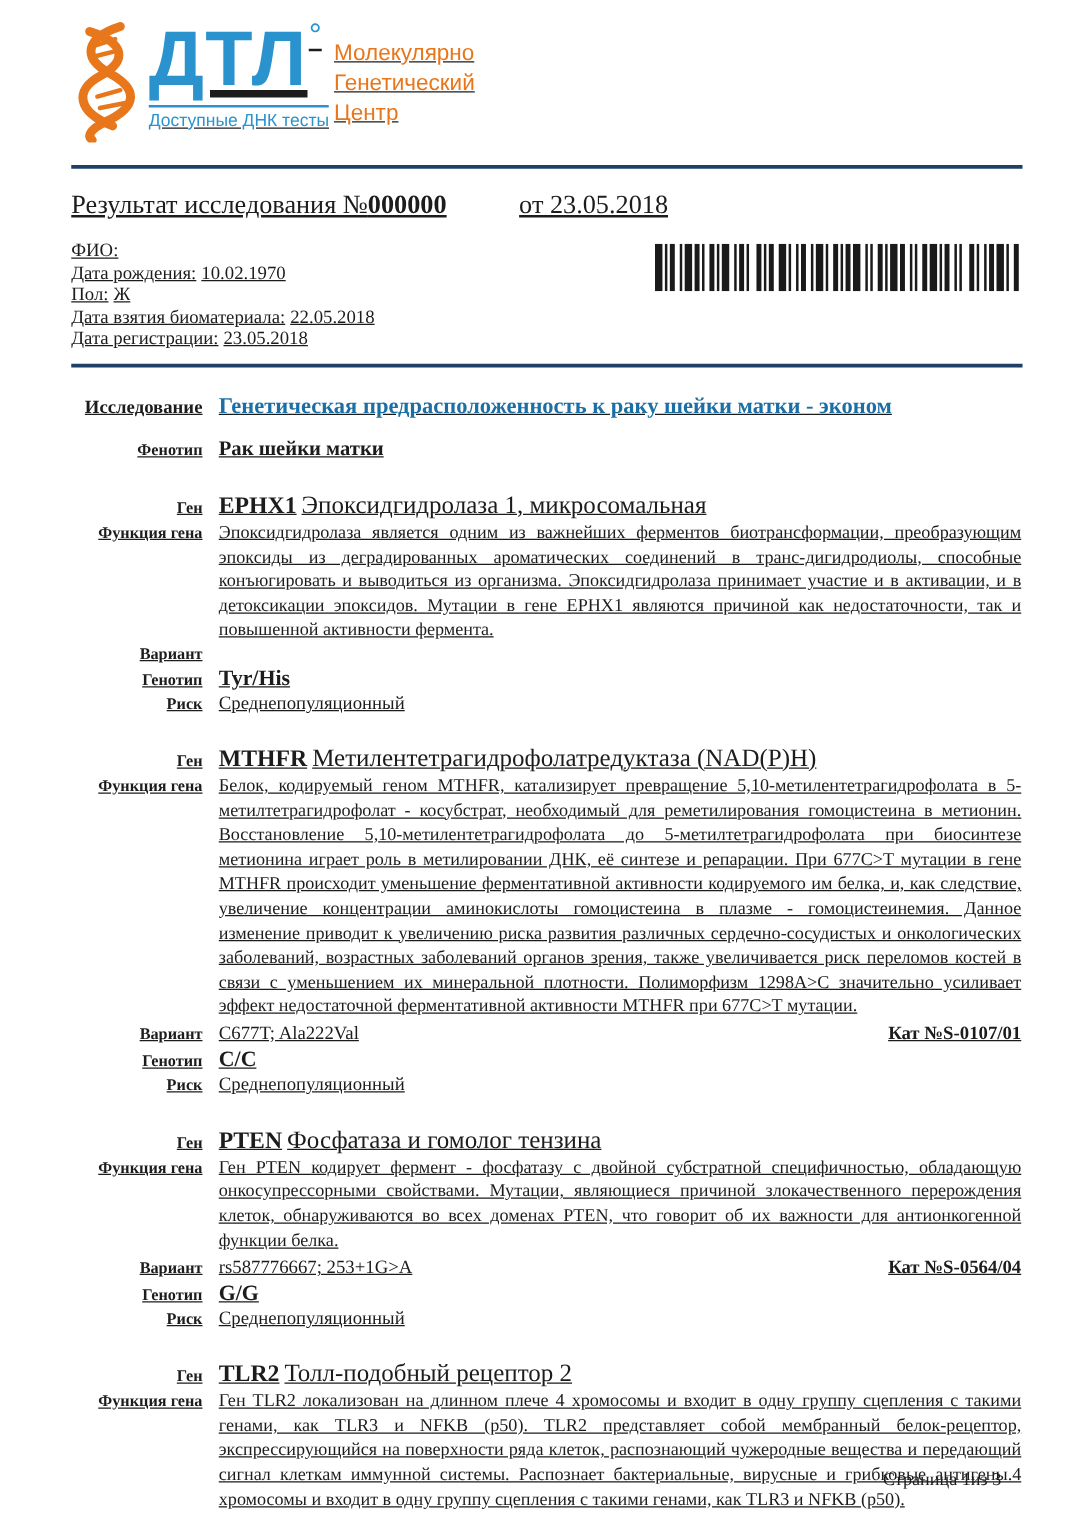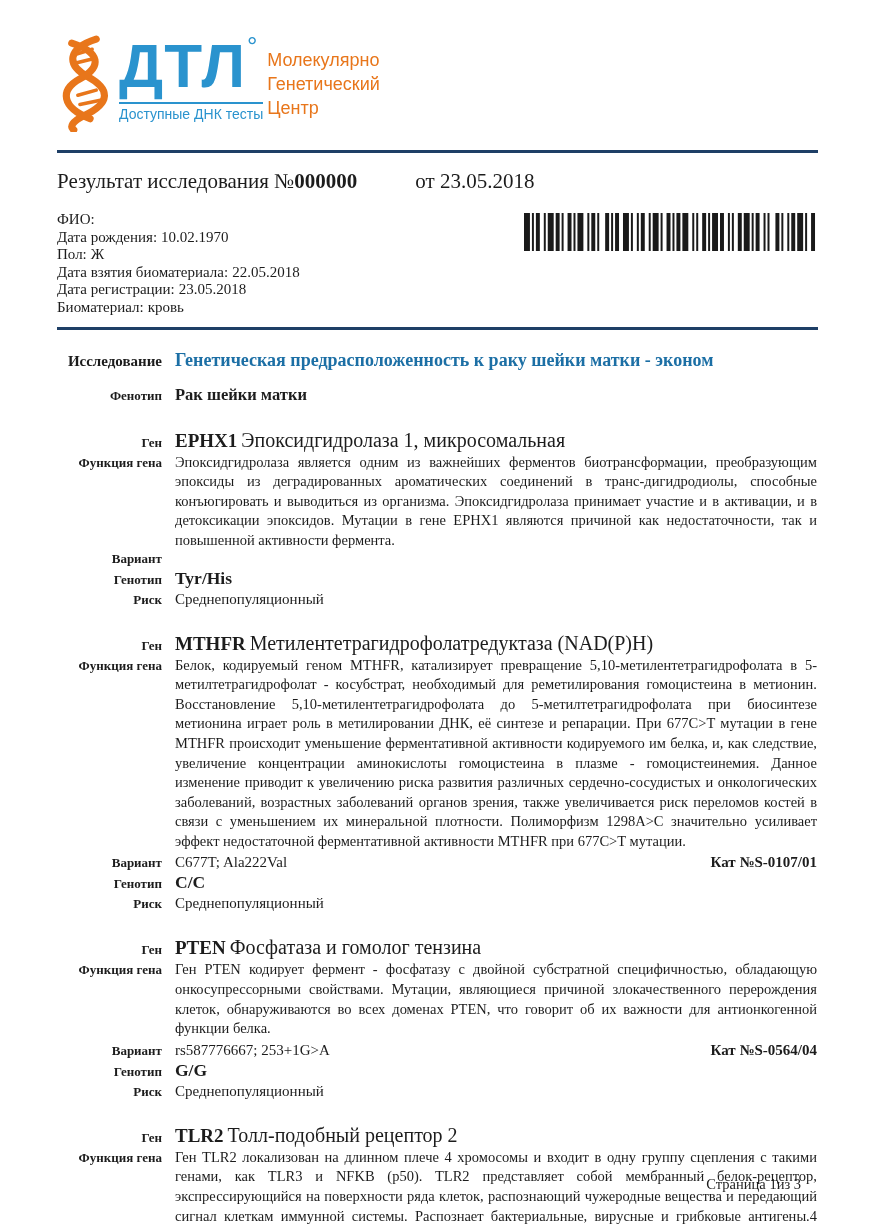--- a/index.html
+++ b/index.html
@@ -8,21 +8,21 @@
     --headline-blue:#1c6fa5;
     --rule-navy:#1e3f66;
     --ink:#1c1c1c;
   }
   *{margin:0;padding:0;box-sizing:border-box;}
   html,body{background:#ffffff;}
   body{
     width:869px;height:1225px;position:relative;overflow:hidden;
     font-family:"Liberation Serif", serif;color:var(--ink);
   }
-  .page{position:relative;width:869px;height:1225px;padding:34px 52px 0 57px;}
+  .page{position:relative;width:869px;height:1225px;padding:16px 52px 0 57px;text-decoration:underline;}
 
   
   .logo-row{display:flex;align-items:flex-start;}
   .helix{width:56px;height:98px;flex:0 0 auto;}
   .logo-main{margin-left:6px;}
   .acronym-row{display:flex;align-items:flex-start;}
   .acronym{
     font-family:"Liberation Sans", sans-serif;font-weight:bold;
     font-size:62px;line-height:64px;color:var(--brand-blue);letter-spacing:1px;
   }
@@ -127,21 +127,20 @@
     <span>Результат исследования №</span><span class="num">000000</span><span class="date-part">от 23.05.2018</span>
   </div>
 
   <div class="info-row">
     <div class="patient">
       <div class="pline"><span>ФИО:</span><span class="pv"></span></div>
       <div class="pline"><span>Дата рождения:</span><span class="pv">10.02.1970</span></div>
       <div class="pline"><span>Пол:</span><span class="pv">Ж</span></div>
       <div class="pline"><span>Дата взятия биоматериала:</span><span class="pv">22.05.2018</span></div>
       <div class="pline"><span>Дата регистрации:</span><span class="pv">23.05.2018</span></div>
-      <div class="pline"><span>Биоматериал:</span><span class="pv">кровь</span></div>
     </div>
     <svg class="barcode" id="barcode-svg" aria-hidden="true" viewBox="0 0 148 38" preserveAspectRatio="none">
         <rect x="0" y="0" width="3" height="38" fill="#1a1a1a"></rect>
         <rect x="4" y="0" width="1" height="38" fill="#1a1a1a"></rect>
         <rect x="6" y="0" width="2" height="38" fill="#1a1a1a"></rect>
         <rect x="10" y="0" width="1" height="38" fill="#1a1a1a"></rect>
         <rect x="12" y="0" width="3" height="38" fill="#1a1a1a"></rect>
         <rect x="16" y="0" width="2" height="38" fill="#1a1a1a"></rect>
         <rect x="19" y="0" width="1" height="38" fill="#1a1a1a"></rect>
         <rect x="22" y="0" width="2" height="38" fill="#1a1a1a"></rect>

